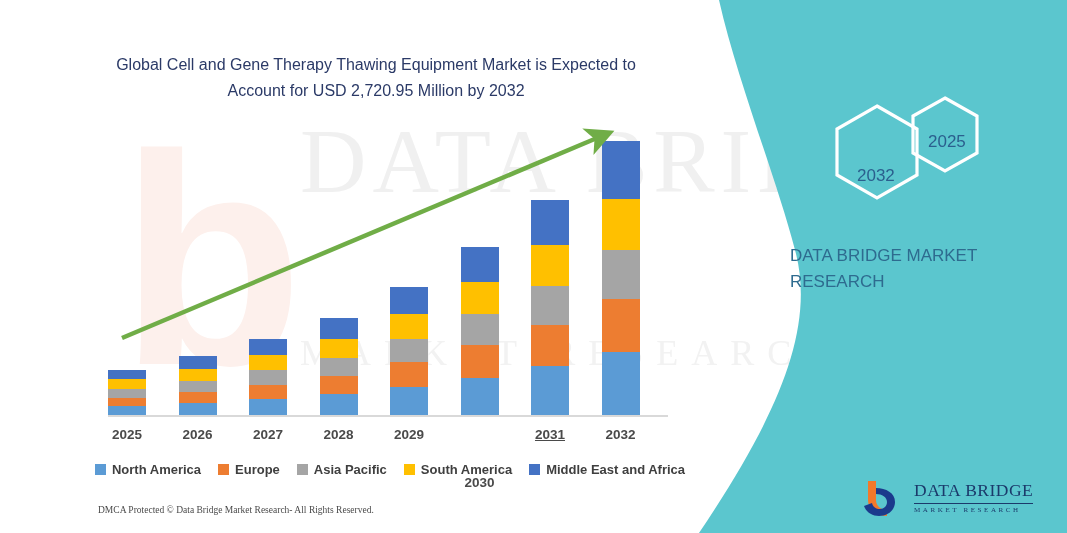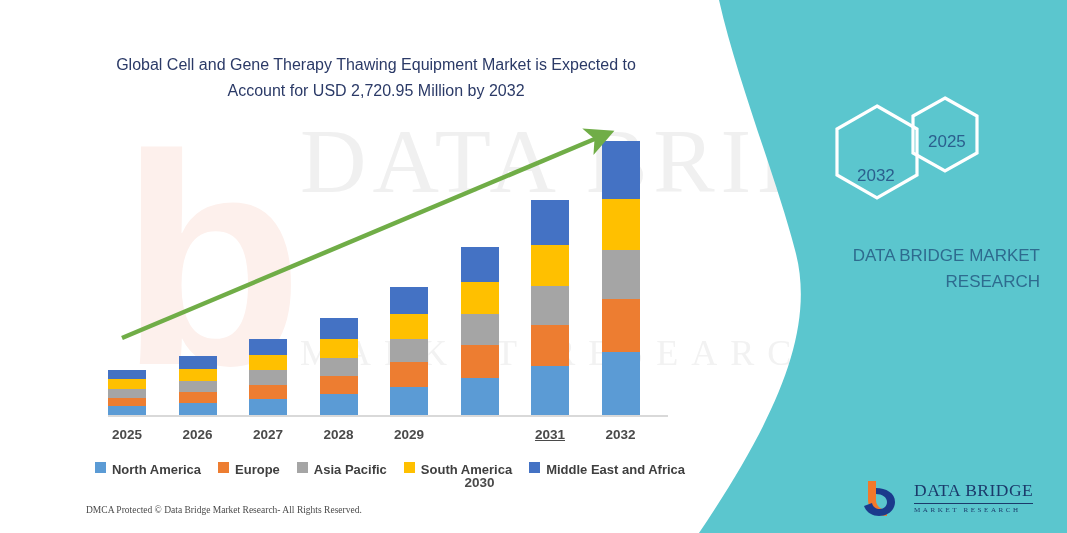--- a/index.html
+++ b/index.html
@@ -76,26 +76,26 @@
   .xlabel{
     position:absolute;width:60px;text-align:center;
     font-size:13.5px;font-weight:700;color:#4a4a4a;
   }
 
   .legend{
     position:absolute;left:100px;top:458px;width:580px;height:22px;
     display:flex;align-items:center;justify-content:center;gap:17px;
     z-index:3;
   }
-  .legend-item{display:flex;align-items:flex-start;gap:6px;}
+  .legend-item{display:flex;align-items:center;gap:6px;}
   .legend-swatch{width:11px;height:11px;display:inline-block;}
   .legend-label{font-size:13px;font-weight:700;color:#3f3f3f;white-space:nowrap;}
 
   .footer{
-    position:absolute;left:0;top:505px;width:700px;height:20px;z-index:3;
+    position:absolute;left:12px;top:505px;width:700px;height:20px;z-index:3;
   }
   .footer-left{
     position:absolute;left:86px;top:0;
     font-size:9.5px;color:#4a4a4a;
     font-family:"Liberation Serif", serif;white-space:nowrap;
   }
   .footer-right{
     position:absolute;left:428px;top:0;
     font-size:9.5px;color:#4a4a4a;
     font-family:"Liberation Serif", serif;white-space:nowrap;
@@ -111,21 +111,21 @@
     position:absolute;left:820px;top:96px;width:200px;height:120px;z-index:5;
   }
   .hex-text{
     position:absolute;color:#2b5f8e;font-size:17px;
   }
   .hex-2025{left:108px;top:36px;}
   .hex-2032{left:37px;top:70px;}
 
   .brand-sub{
     position:absolute;left:790px;top:243px;width:250px;
-    text-align:right;color:#2e6b8f;
+    text-align:left;color:#2e6b8f;
     font-size:17px;line-height:26px;z-index:5;
   }
 
   .logo{
     position:absolute;left:862px;top:476px;width:180px;height:44px;z-index:5;
     display:flex;align-items:center;gap:8px;
   }
   .logo-mark{width:44px;height:40px;position:relative;}
   .logo-text{display:flex;flex-direction:column;line-height:1;}
   .logo-text-main{

